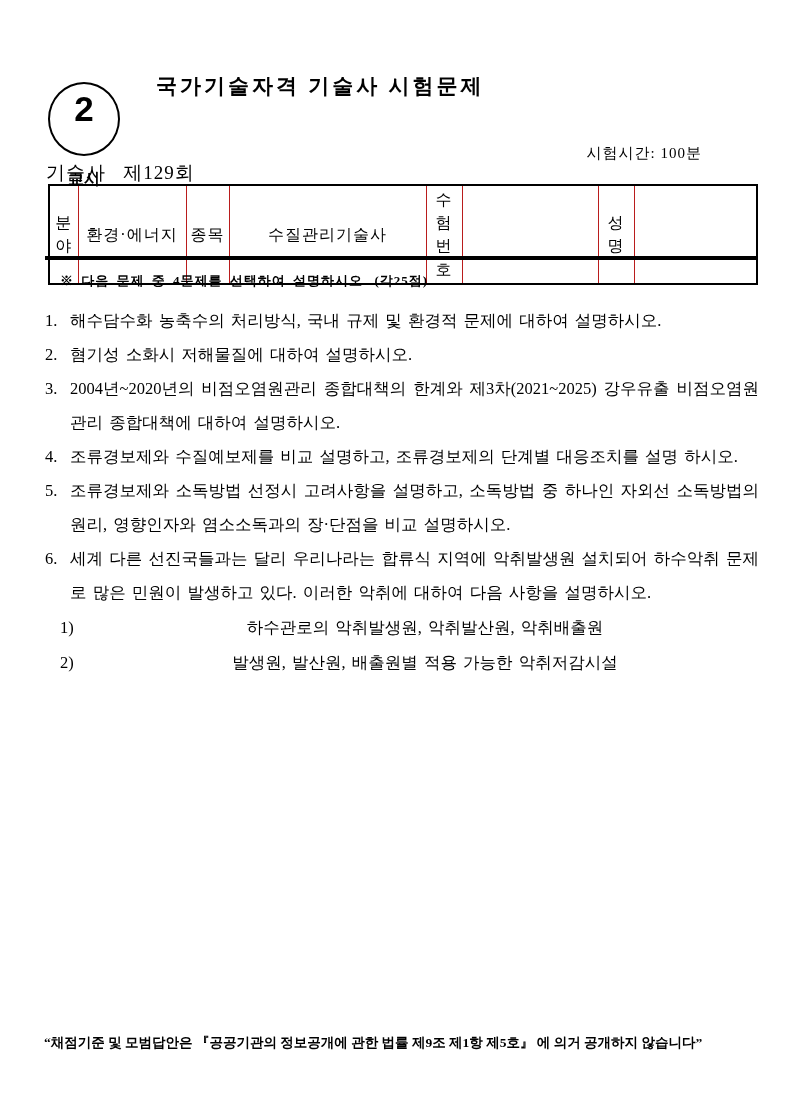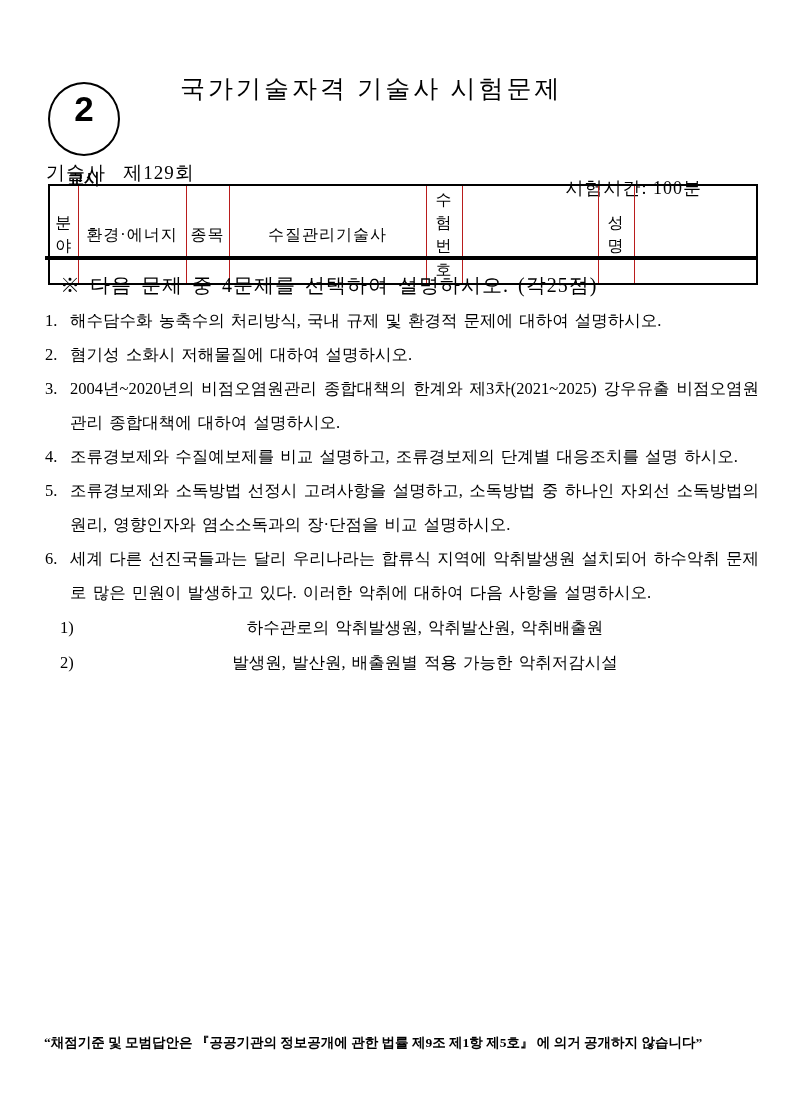--- a/index.html
+++ b/index.html
@@ -39,43 +39,43 @@
     font-family: "Liberation Sans", "DejaVu Sans", sans-serif;
     font-size: 16px;
     font-weight: bold;
     line-height: 1.1;
     margin-top: 44px;
   }
 
   
   .doc-title {
     position: absolute;
-    left: 180px;
+    left: 156px;
     top: 72px;
     width: 600px;
-    font-size: 25px;
-    font-weight: normal;
+    font-size: 21px;
+    font-weight: bold;
     letter-spacing: 3px;
     white-space: nowrap;
   }
 
   
   .meta-left {
     position: absolute;
     left: 46px;
     top: 160px;
     font-size: 19px;
     letter-spacing: 1px;
     white-space: pre;
   }
   .meta-right {
     position: absolute;
     right: 98px;
-    top: 176px;
-    font-size: 18px;
+    top: 144px;
+    font-size: 15px;
     letter-spacing: 1px;
     white-space: pre;
   }
 
   
   table.info-table {
     position: absolute;
     left: 48px;
     top: 184px;
     width: 708px;
@@ -104,22 +104,22 @@
     height: 4px;
     background: #000;
   }
 
   
   .instruction {
     position: absolute;
     left: 60px;
     top: 272px;
     width: 700px;
-    font-size: 20px;
-    font-weight: normal;
+    font-size: 13px;
+    font-weight: bold;
     letter-spacing: 1px;
     word-spacing: 3px;
   }
 
   
   .questions {
     position: absolute;
     left: 45px;
     top: 304px;
     width: 714px;

